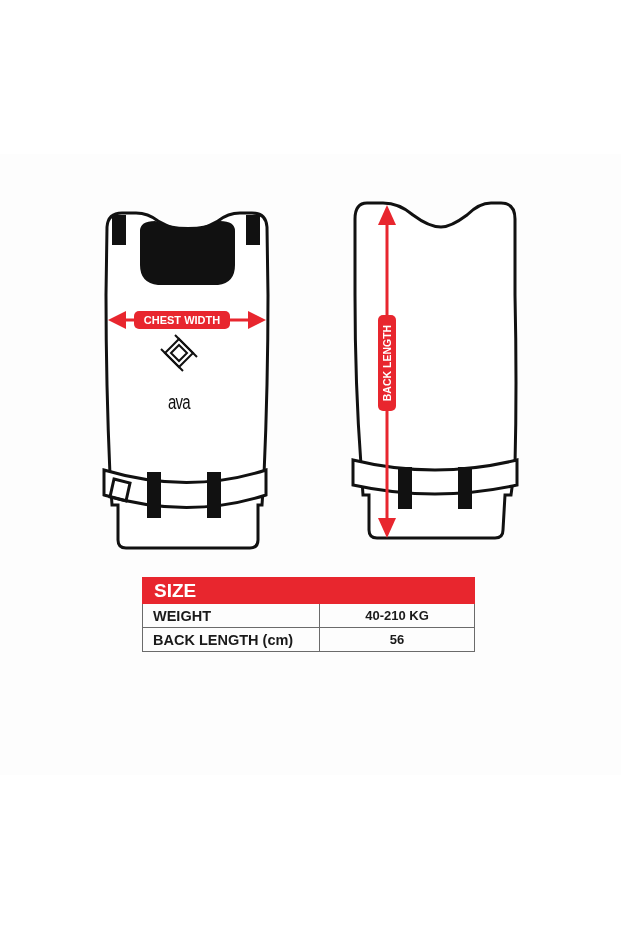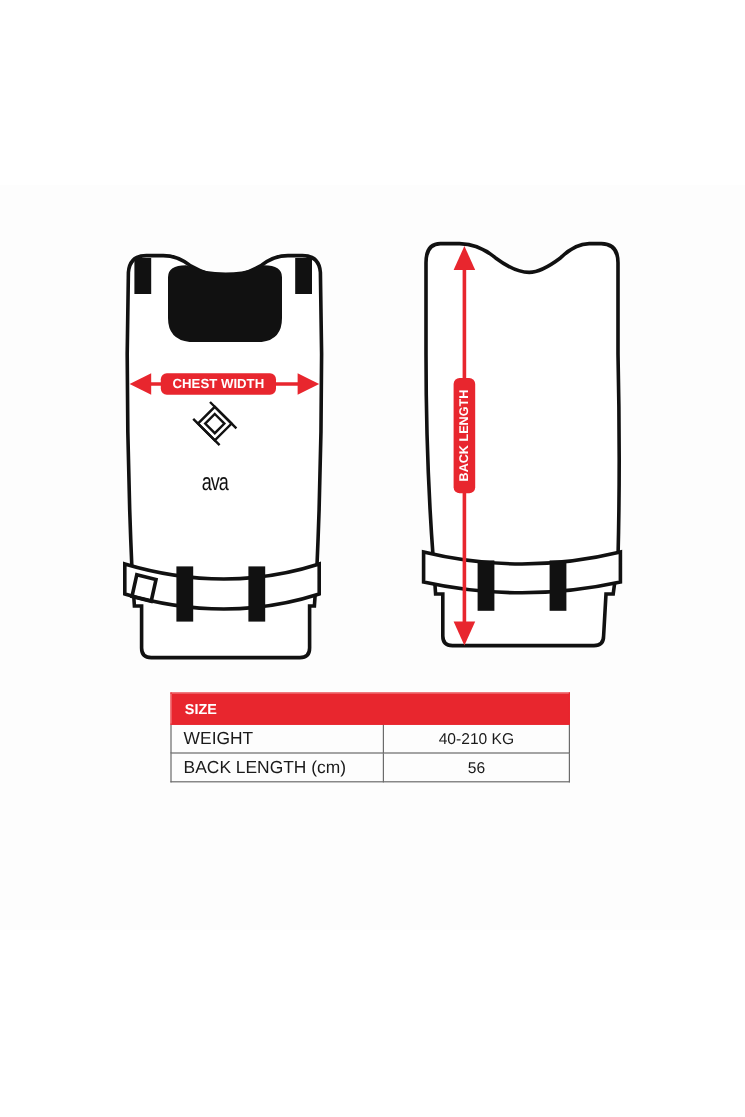--- a/index.html
+++ b/index.html
@@ -18,26 +18,26 @@
     .vest svg { display: block; }
     #front-vest { left: 100px; top: 205px; width: 175px; height: 350px; }
     #back-vest { left: 345px; top: 195px; width: 180px; height: 350px; }
 
     .size-table {
       position: absolute; left: 142px; top: 577px; width: 333px;
       border-collapse: collapse;
     }
     .size-table .hdr {
       background: #e8262e; color: #fff; font-weight: bold;
-      font-size: 12px; height: 25px; padding: 0 0 0 11px;
+      font-size: 19px; height: 25px; padding: 0 0 0 11px;
       text-align: left; border: 1px solid #e8262e;
     }
     .size-table td {
       border: 1px solid #6b6b6b; height: 23px; padding: 0;
-      font-weight: normal; color: #1a1a1a;
+      font-weight: bold; color: #1a1a1a;
     }
     .size-table td.label { width: 166px; padding-left: 10px; font-size: 14.5px; text-align: left; }
     .size-table td.value { text-align: center; font-size: 13px; }
   </style>
 </head>
 <body>
 
 <div class="band"></div>
 
 <div class="vest" id="front-vest">

